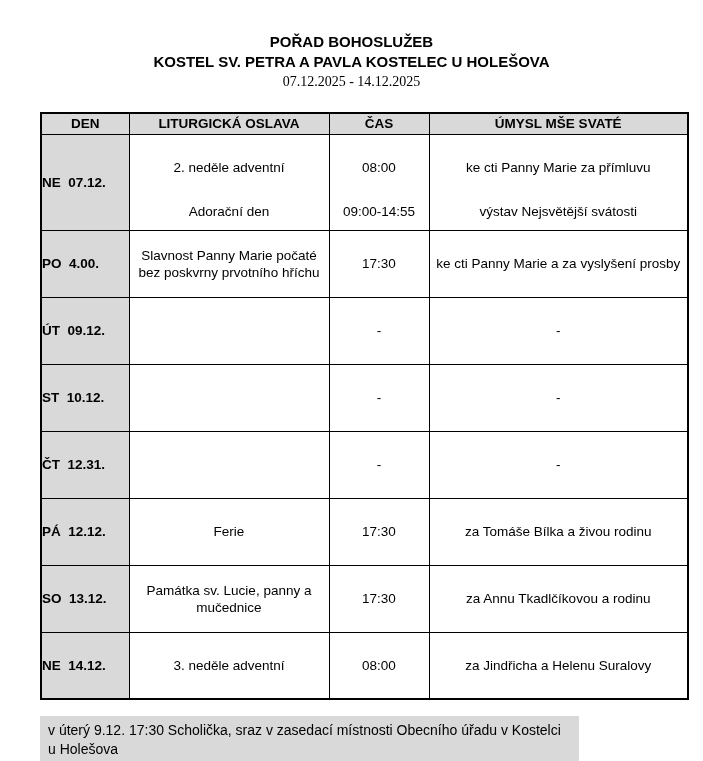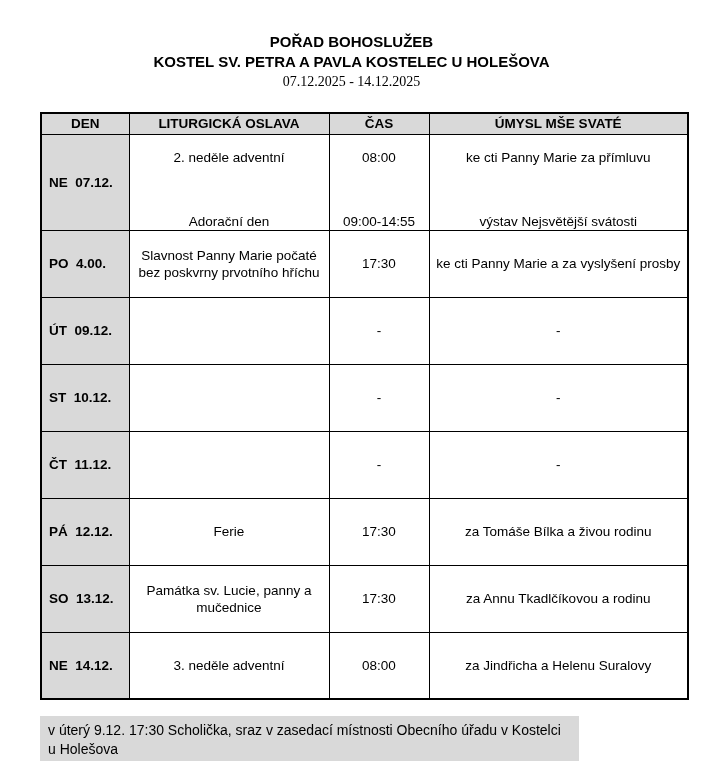--- a/index.html
+++ b/index.html
@@ -46,29 +46,28 @@
   tbody td {
     height: 67px;
     text-align: center;
     vertical-align: middle;
   }
   tr.tall td { height: 95px; }
   td.day {
     background: var(--cell-gray);
     font-weight: bold;
     text-align: left;
-    padding-left: 7px;
     white-space: pre;
   }
   td.wrap { padding: 0 6px; }
   .stack {
     height: 95px;
     display: flex;
     flex-direction: column;
-    justify-content: space-between;
+    justify-content: center;
     gap: 27px;
     padding-top: 14px;
   }
   .footer-note {
     width: 539px;
     margin: 16px 0 0 40px;
     background: var(--footer-gray);
     font-size: 14px;
     line-height: 19px;
     padding: 5px 8px 7px 8px;
@@ -132,21 +131,21 @@
       <td>-</td>
       <td class="wrap">-</td>
     </tr>
     <tr>
       <td class="day">ST  10.12.</td>
       <td class="wrap"></td>
       <td>-</td>
       <td class="wrap">-</td>
     </tr>
     <tr>
-      <td class="day">ČT  11.12.</td>
+      <td class="day">ČT  12.31.</td>
       <td class="wrap"></td>
       <td>-</td>
       <td class="wrap">-</td>
     </tr>
     <tr>
       <td class="day">PÁ  12.12.</td>
       <td class="wrap">Ferie</td>
       <td>17:30</td>
       <td class="wrap">za Tomáše Bílka a živou rodinu</td>
     </tr>

